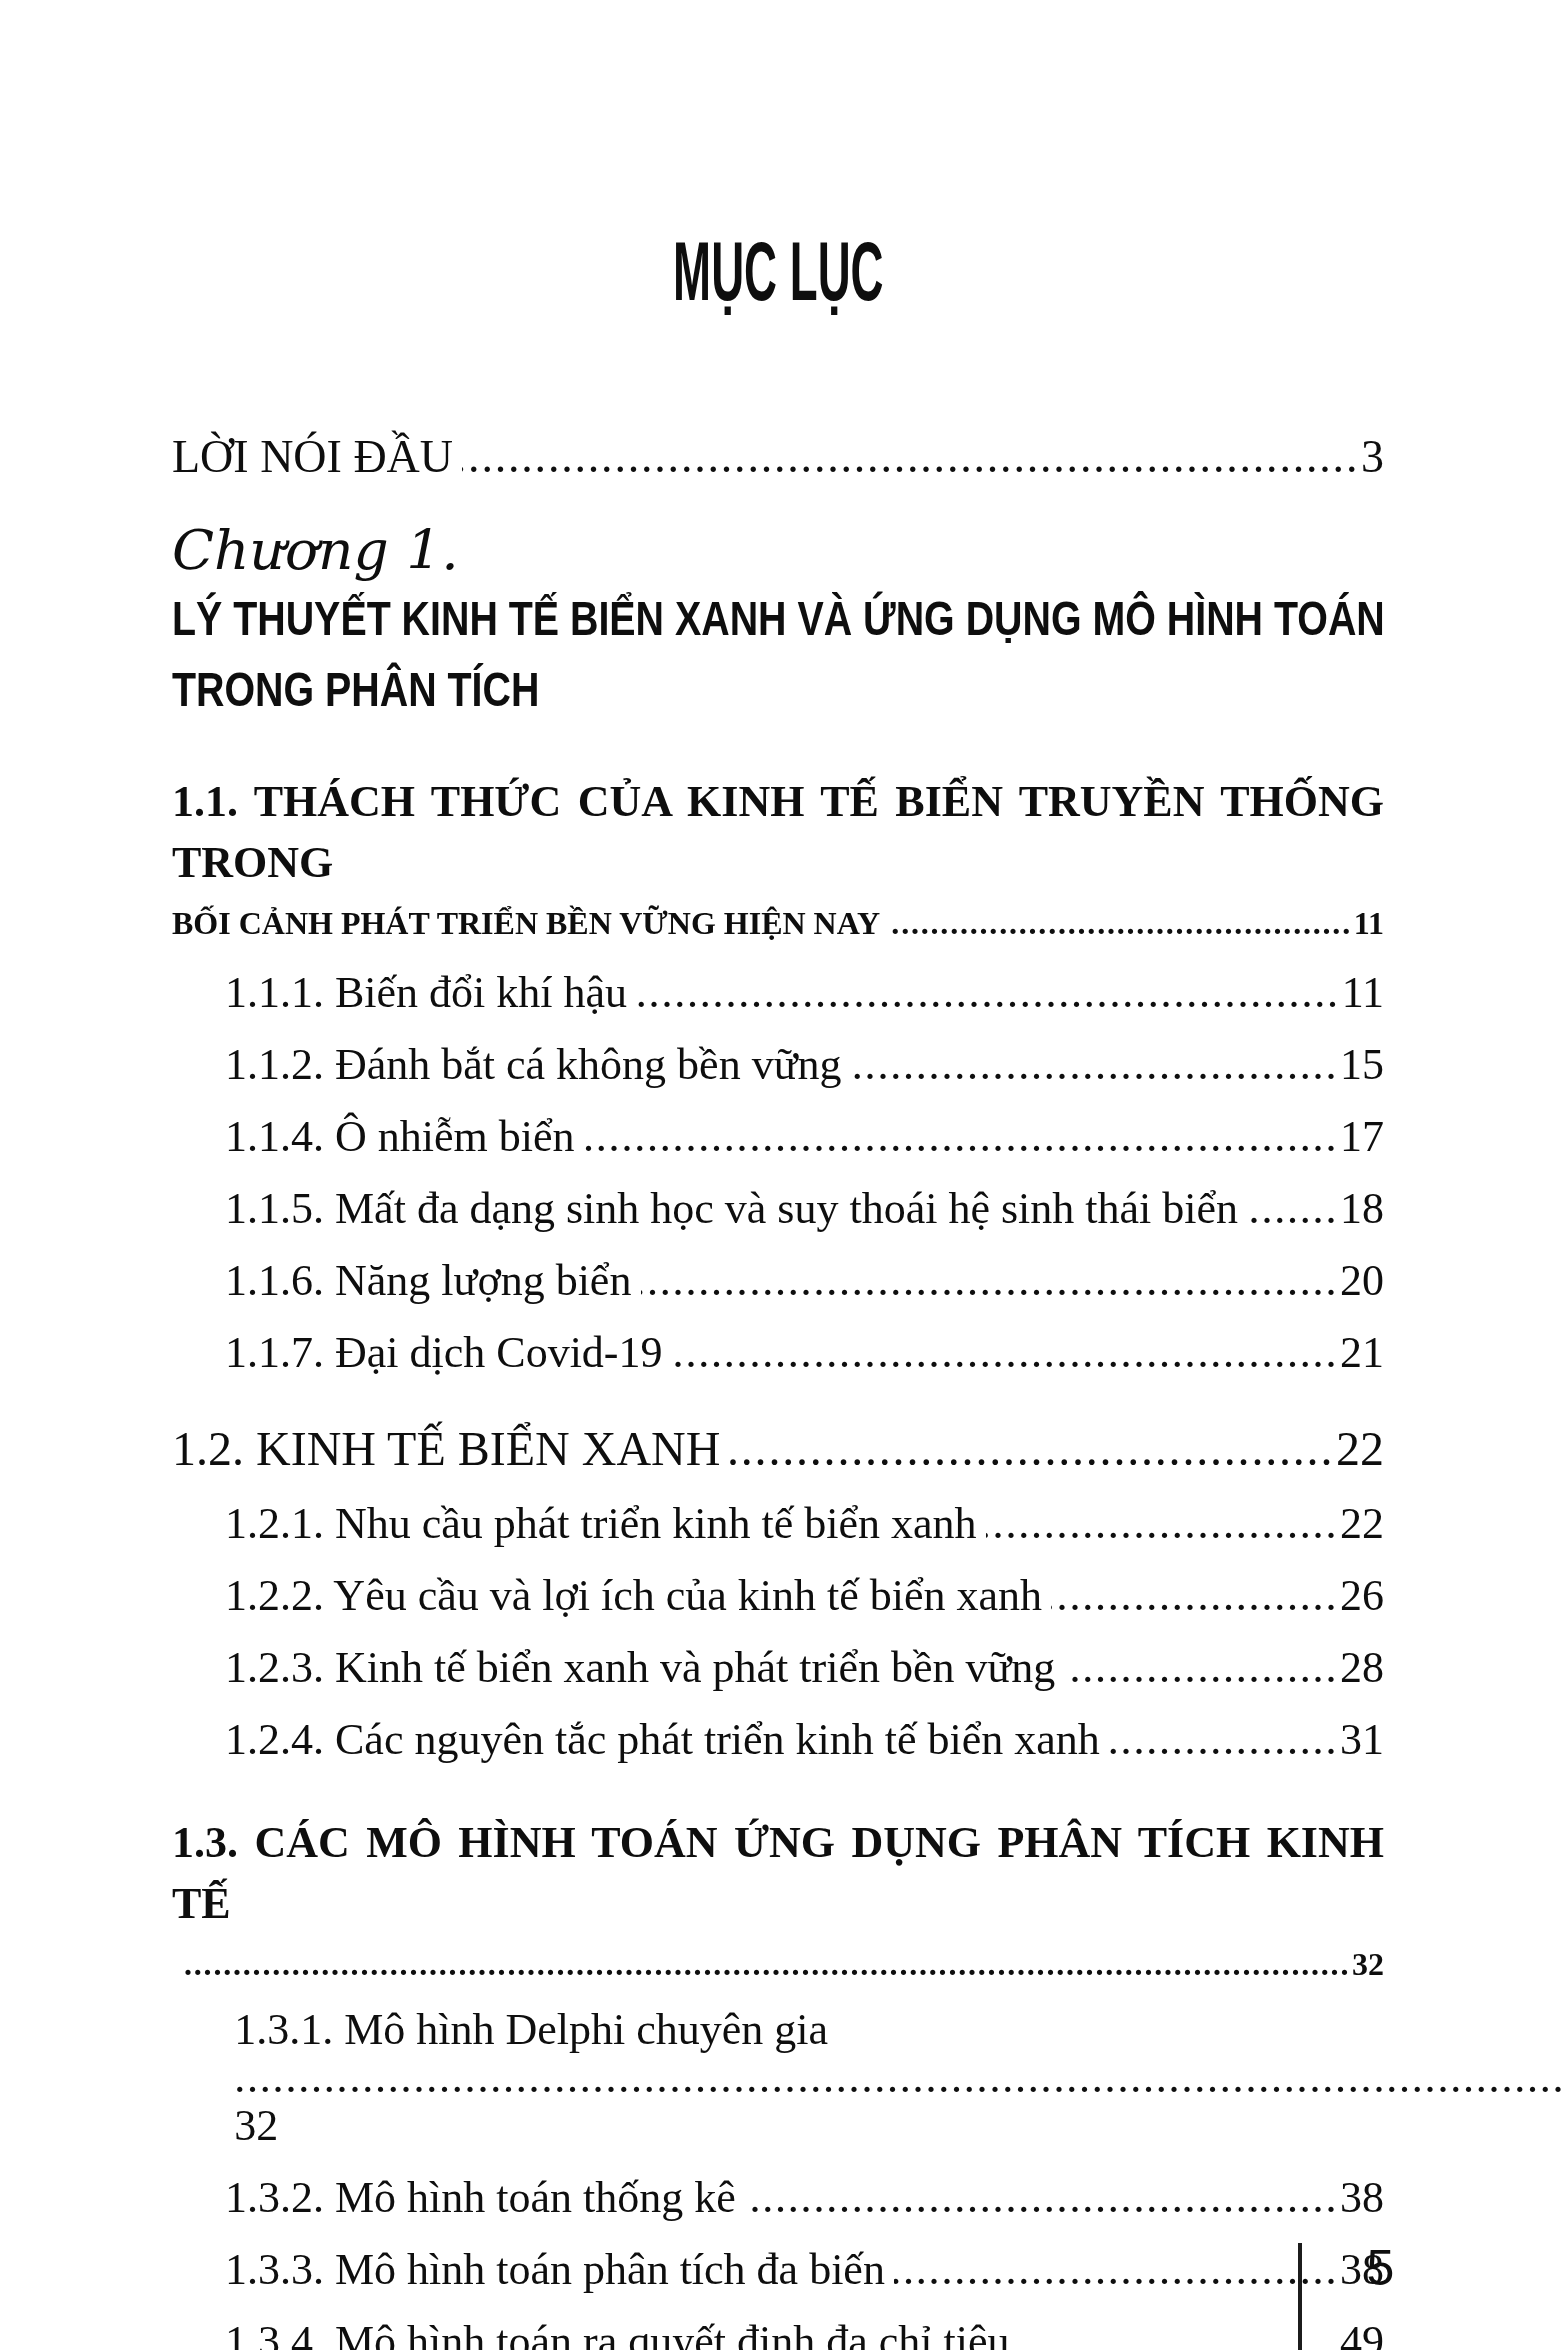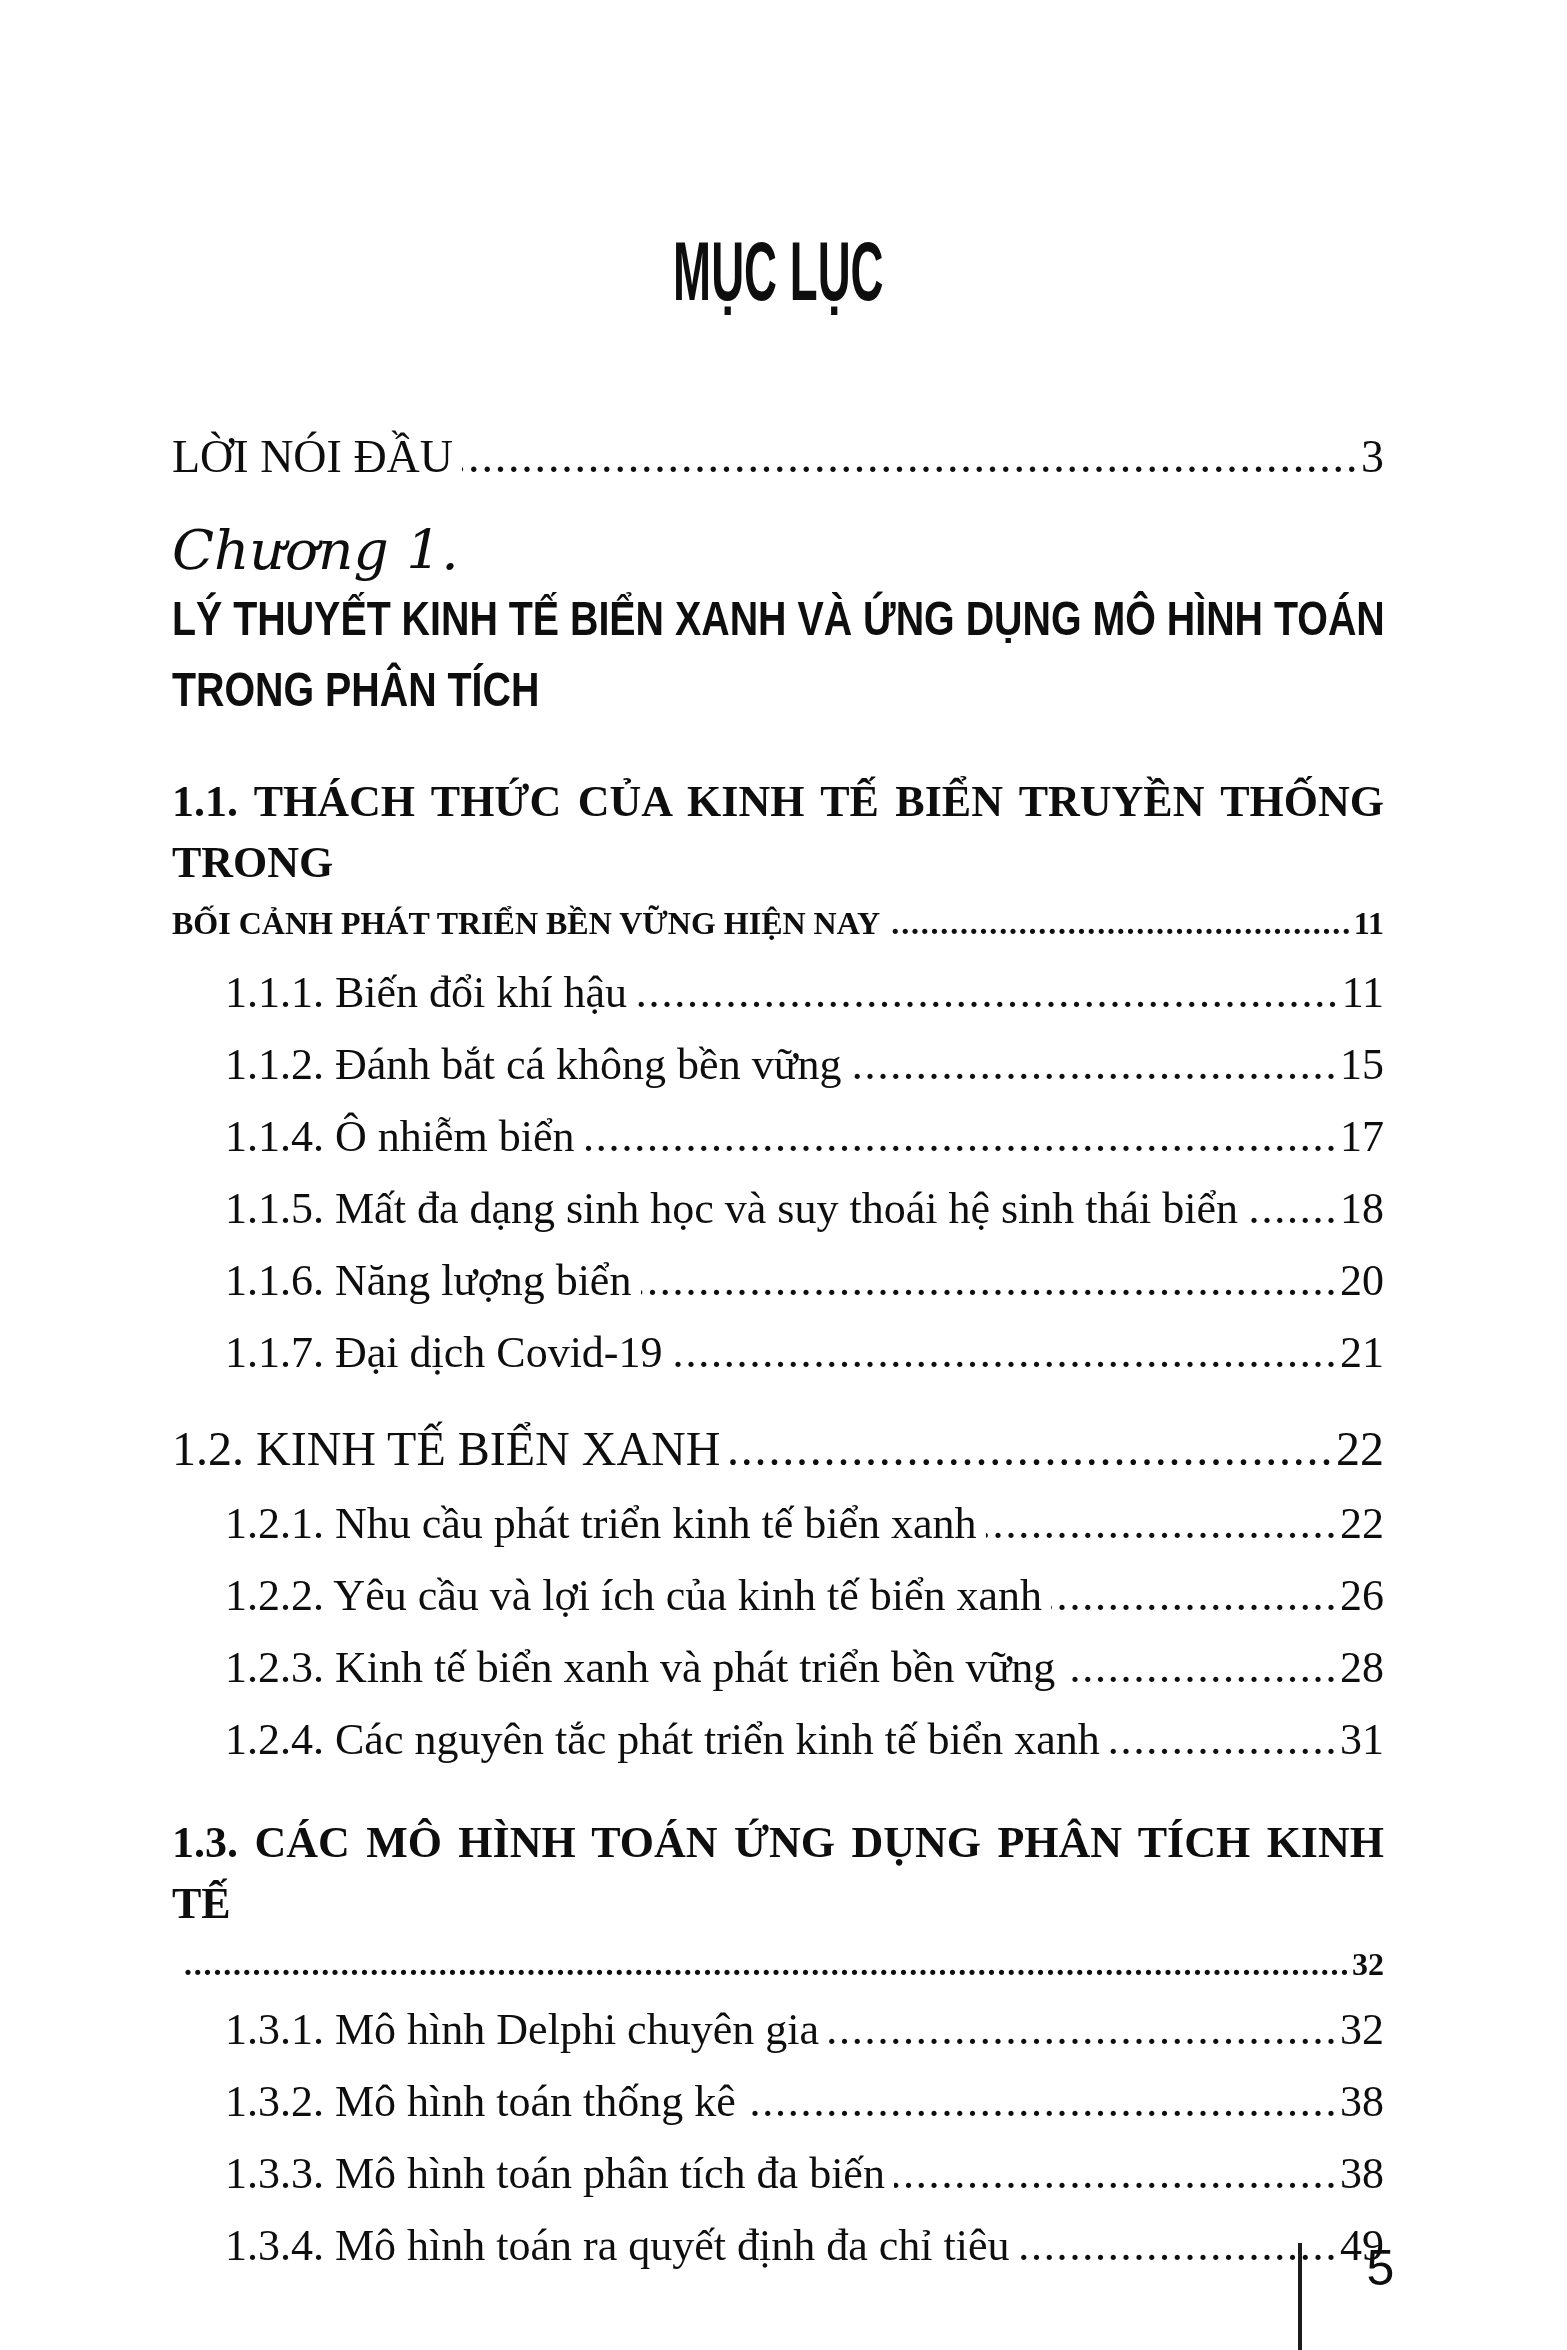--- a/index.html
+++ b/index.html
@@ -95,21 +95,21 @@
   .section-head-wrap { font-weight: 700; font-size: 44px; line-height: 61px; }
   .section-head-wrap .justify-line {
     text-align: justify;
     text-align-last: justify;
   }
   .section-head-wrap .row { font-size: 32px; line-height: 61px; }
   .mt-sec { margin-top: 40px; }
   .mt-sec2 { margin-top: 48px; }
   .first-item { margin-top: 14.7px; }
   .first-item-sm { margin-top: 27.5px; }
-  .first-item-xs { margin-top: 11px; }
+  .first-item-xs { margin-top: 11px; flex-direction: column; }
 
   
   .footer-rule {
     position: absolute;
     left: 1298px;
     top: 2243px;
     width: 3.7px;
     height: 108px;
     background: #1c1c1c;
   }

